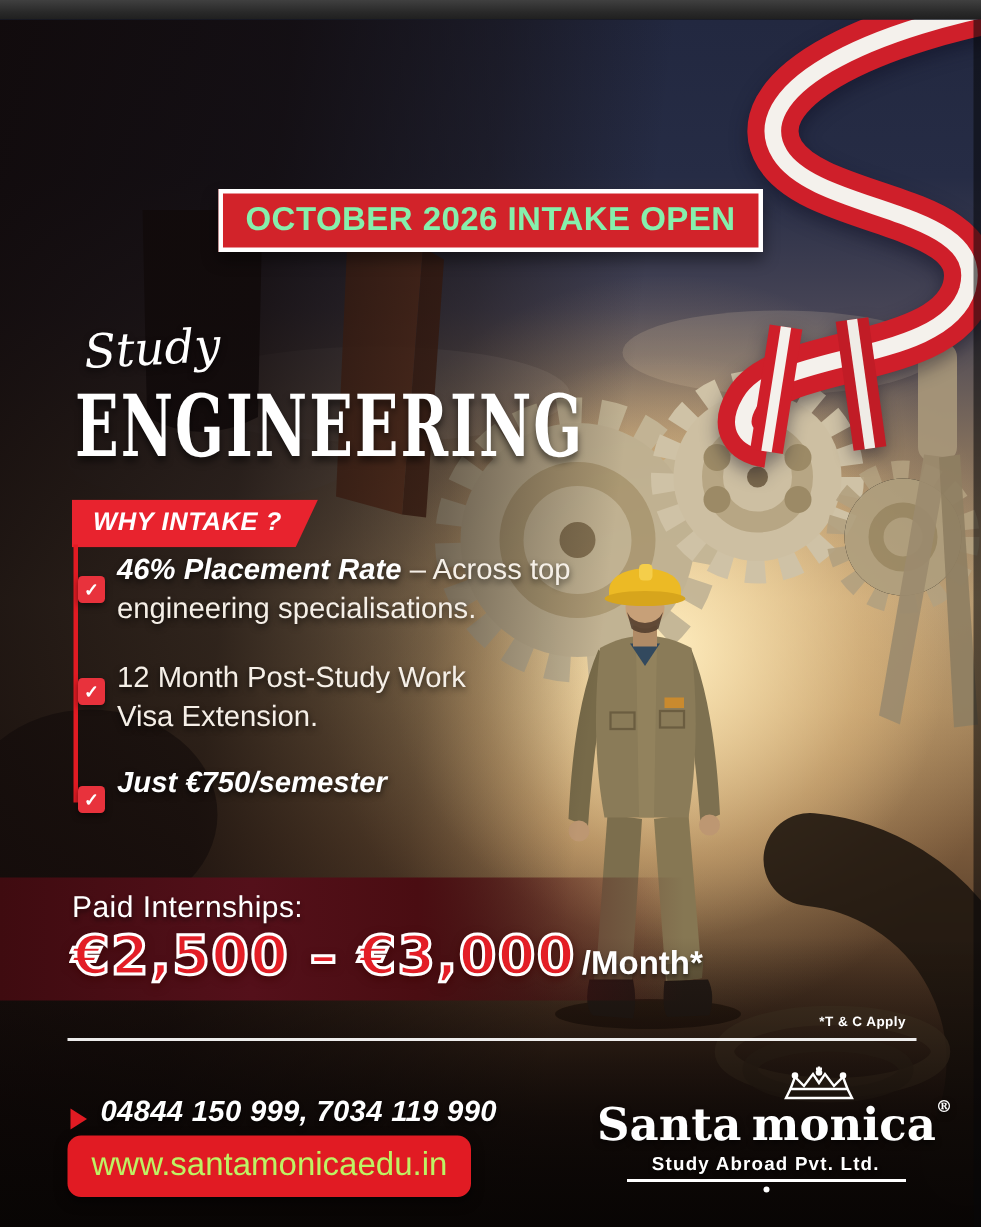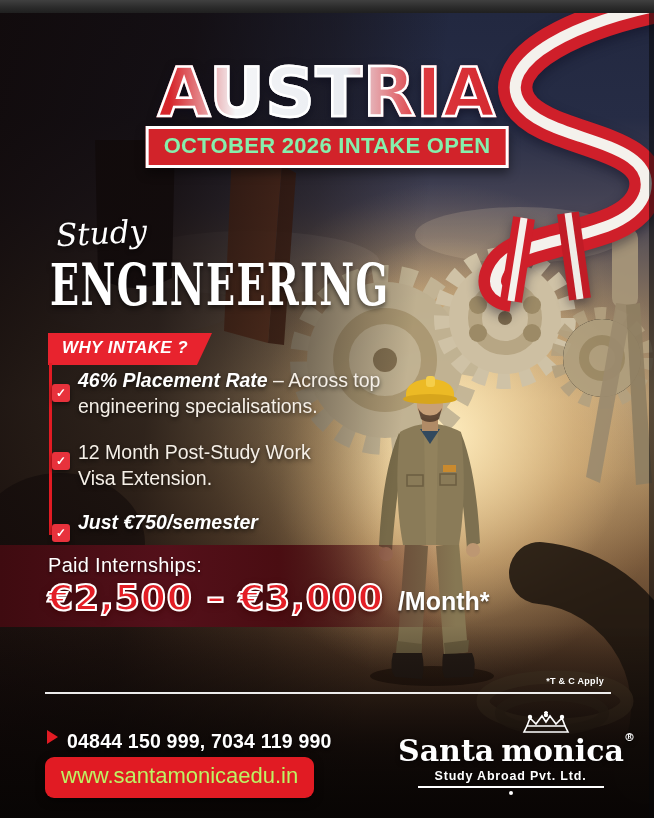--- a/index.html
+++ b/index.html
@@ -51,37 +51,37 @@
 
   .bullet-rail { position:absolute; top:350px; left:49px; width:3px; height:172px; background:#e11b23; }
   .checkbox { position:absolute; left:52px; width:18px; height:18px; background:#e8323c;
     border-radius:3px; color:#fff; font-size:12px; font-weight:bold; text-align:center;
     line-height:18px; box-shadow:0 2px 4px rgba(0,0,0,0.5); }
   .bullet { position:absolute; left:78px; color:#f5efe7; font-size:19.5px; line-height:1.32;
     text-shadow:0 2px 4px rgba(0,0,0,0.65); }
   .bi { font-weight:bold; font-style:italic; color:#ffffff; }
 
   
-  .band { position:absolute; top:532px; left:0; width:480px; height:82px;
+  .band { position:absolute; top:572px; left:0; width:480px; height:82px;
     background:linear-gradient(90deg,#3f0b10 0%,#54101a 35%,#4a0d12 58%,rgba(58,10,14,0) 95%);
     padding:9px 0 0 48px; }
   .band-label { color:#fff; font-size:20px; letter-spacing:0.3px; text-shadow:0 2px 3px rgba(0,0,0,0.5); }
   .euro-row { margin-top:0px; white-space:nowrap; }
   .euro-range { font-family:"DejaVu Sans", sans-serif; font-weight:bold; font-size:36px;
     color:#e31e26; letter-spacing:1px; -webkit-text-stroke:2px #ffffff;
     filter:drop-shadow(0 2px 3px rgba(60,0,0,0.65)); }
-  .euro-unit { color:#fff; font-weight:bold; font-size:25px; margin-left:14px;
+  .euro-unit { color:#fff; font-weight:bold; font-size:22px; margin-left:4px;
     text-shadow:0 2px 3px rgba(0,0,0,0.5); }
 
   .tnc { position:absolute; top:663px; right:50px; color:#fff; font-size:9px; font-weight:bold;
     letter-spacing:0.3px; }
   .rule { position:absolute; top:679px; left:45px; width:566px; height:2px; background:rgba(255,255,255,0.92); }
 
   
-  .phone-row { position:absolute; top:717px; left:47px; display:flex; align-items:flex-start; gap:9px; }
+  .phone-row { position:absolute; top:717px; left:47px; display:flex; align-items:flex-end; gap:9px;font-style:italic; }
   .arrow-tri { width:0; height:0; border-left:11px solid #e11b23;
     border-top:7px solid transparent; border-bottom:7px solid transparent; }
   .phone-text { color:#fff; font-weight:bold; font-size:19.5px; letter-spacing:0.2px;
     text-shadow:0 2px 3px rgba(0,0,0,0.6); white-space:nowrap; }
   .website-btn { position:absolute; top:744px; left:45px; background:#e11b23; color:#bef264;
     font-size:22px; padding:6px 16px 9px; border-radius:9px; border:none; white-space:nowrap;
     box-shadow:0 3px 8px rgba(0,0,0,0.5); font-family:Liberation Sans, sans-serif; }
 
   .logo { position:absolute; top:697px; left:398px; width:225px; text-align:center; color:#fff; }
   .crown { display:block; margin:0 auto 0 118px; height:26px; }
@@ -195,21 +195,20 @@
         <path d="M568,200 L580,286" fill="none" stroke="#c11c26" stroke-width="22"></path>
         <path d="M568,200 L580,286" fill="none" stroke="#efece6" stroke-width="7"></path>
       </g>
     </svg>
 
     <div class="vignette-left"></div>
     <div class="vignette-bottom"></div>
 
     <div class="content">
 
-      <h1 class="title">AUSTRIA</h1>
       <div class="intake-banner">OCTOBER 2026 INTAKE OPEN</div>
 
       <div class="study">Study</div>
       <div class="program">ENGINEERING</div>
 
       <div class="why-tag">WHY INTAKE ?</div>
 
       <div class="bullet-rail"></div>
 
       <div class="checkbox" style="top:371px;">✓</div>

